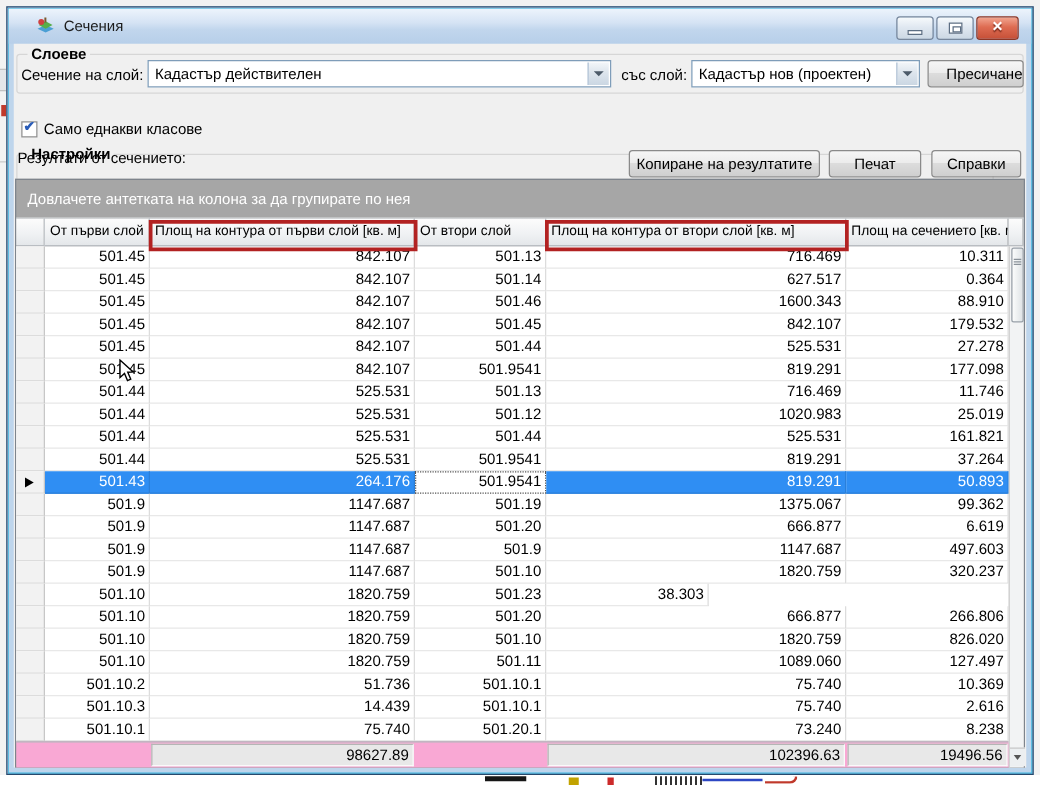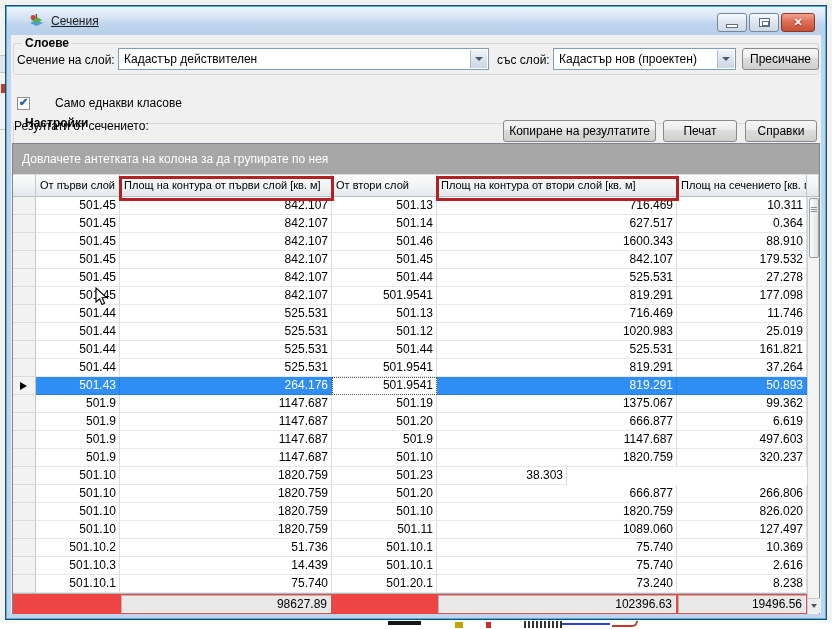--- a/index.html
+++ b/index.html
@@ -22,21 +22,21 @@
     position:absolute; left:5px; top:5px; width:822px; height:615px;
     background:#bed5ec; border:1px solid #27496d;
     box-shadow: inset 0 0 0 1px #3fb6e0;
   }
   .titlebar {
     position:absolute; left:1px; top:1px; right:1px; height:28px;
     background:linear-gradient(#edf4fc,#d5e3f4 40%,#c1d6ed 60%,#b7cfe9);
     display:flex; align-items:center; padding-left:21px;
   }
   .title-icon { width:17px; height:16px; }
-  .title-text { margin-left:6px; color:#1c1c1c;text-decoration:underline; }
+  .title-text { margin-left:6px; color:#1c1c1c; }
   .winbtns { position:absolute; right:10px; top:6px; display:flex; gap:2px; }
   .wbtn {
     width:30px; height:19px; border:1px solid #77879c; border-radius:3px;
     background:linear-gradient(#f7fafc,#e0e8f1 45%,#ccd8e4);
     display:flex; align-items:center; justify-content:center;
   }
   .wbtn.close {
     width:34px; border-color:#8c3626;
     background:linear-gradient(#f1a590,#de6c52 45%,#c65038);
   }
@@ -93,21 +93,21 @@
   .gbody { width:794px; height:396px; background:#fff; }
   .grow { display:flex; height:18px; }
   .gind { width:23px; background:#f2f2f2; border-right:1px solid #c7c7c7; border-bottom:1px solid #dcdcdc; position:relative; }
   .gcell {
     border-right:1px solid #dcdcdc; border-bottom:1px solid #e8e8e8;
     text-align:right; padding-right:3px; line-height:17px; white-space:nowrap; overflow:hidden;
   }
   .grow.sel .gcell { background:var(--sel,#2f8ef3); color:#fff; border-right-color:#2a7fd9; border-bottom-color:#2a7fd9; }
   .grow.sel .gcell.foc { background:#fff; color:#000; border:1px dotted #555; line-height:15px; }
   .sel-arrow { position:absolute; left:7px; top:5px; width:0; height:0; border-left:7px solid #000; border-top:4px solid transparent; border-bottom:4px solid transparent; }
-  .gfoot { width:794px; height:21px; background:#ef4444; border-top:1px solid #b4b8bc; position:relative; }
+  .gfoot { width:794px; height:21px; background:#f9a8d4; border-top:1px solid #b4b8bc; position:relative; }
   .fbox {
     position:absolute; top:1px; height:18px; background:#e8e8e8;
     border:1px solid #b5b5b5; border-bottom-color:#fafafa; border-right-color:#fafafa;
     text-align:right; padding-right:3px; line-height:16px;
   }
   .fbox1 { left:108px; width:210px; }
   .fbox2 { left:425px; width:238px; }
   .fbox3 { left:665px; width:128px; }
 
   .annbox { position:absolute; top:32px; height:25px; border:3px solid var(--ann,#b22222); z-index:5; }
@@ -174,29 +174,29 @@
           <div class="tri-down"></div>
         </div>
     </div>
     <span class="lbl" style="left:486px;top:18px;">със слой:</span>
     <div class="combo" style="left:542px;top:13px;width:183px;">
       <span>Кадастър нов (проектен)</span>
       <div class="combo-arrow">
           <div class="tri-down"></div>
         </div>
     </div>
-    <div class="btn" style="left:731px;top:13px;width:77px;">Пресичане</div>
+    <div class="btn" style="left:731px;top:13px;width:77px;text-align:right;">Пресичане</div>
 
     <div class="group" style="left:2px;top:44px;width:782px;height:32px;margin-top:44px;">
       <span class="group-label">Настройки</span>
     </div>
     <div class="checkbox checked">
         <span class="check">✔</span>
       </div>
-    <span class="lbl" style="left:24px;top:61px;margin-left:20px;">Само еднакви класове</span>
+    <span class="lbl" style="left:24px;top:61px;">Само еднакви класове</span>
 
     <span class="lbl" style="left:3px;top:84px;">Резултати от сечението:</span>
     <div class="btn" style="left:492px;top:85px;width:153px;">Копиране на резултатите</div>
     <div class="btn" style="left:652px;top:85px;width:74px;">Печат</div>
     <div class="btn" style="left:734px;top:85px;width:72px;">Справки</div>
 
     <div class="grid">
       <div class="gpanel">Довлачете антетката на колона за да групирате по нея</div>
       <div class="ghead">
           <div class="hcell hind"></div>

